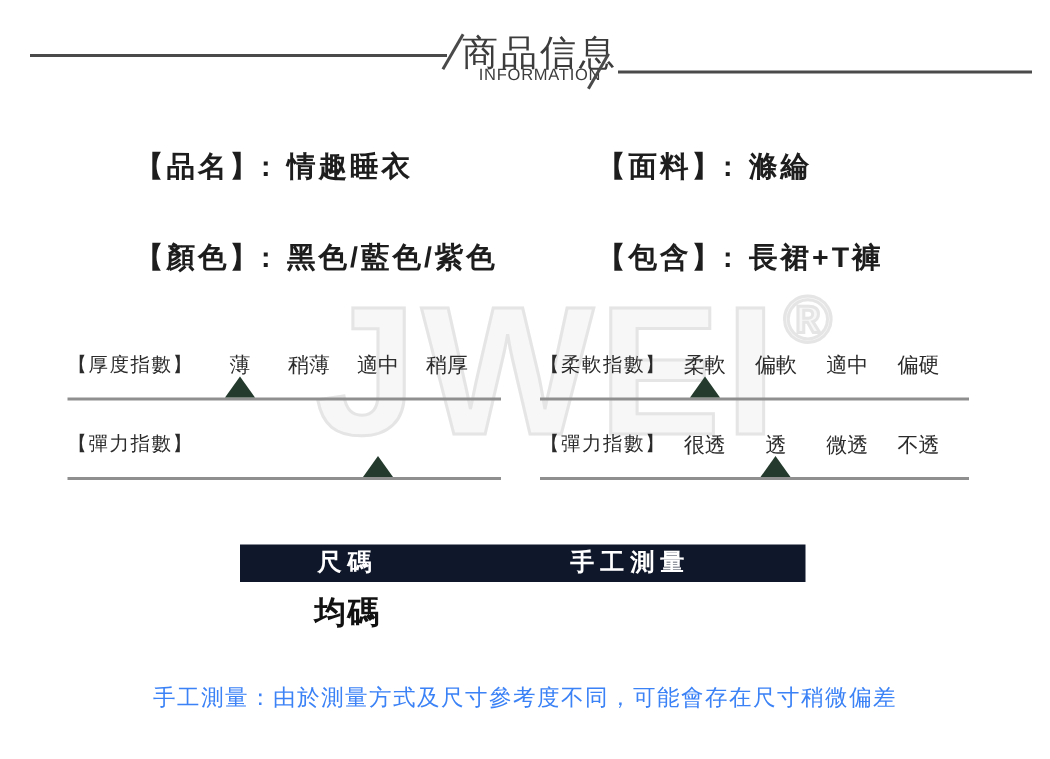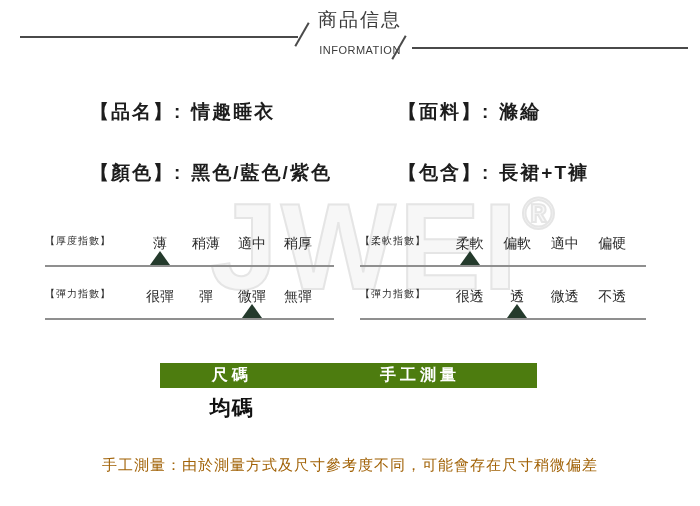--- a/index.html
+++ b/index.html
@@ -16,58 +16,58 @@
   .wm-text{font-size:122px;}
   .wm-reg{font-size:44px;margin-top:6px;margin-left:2px;}
   .content{position:absolute;inset:0;z-index:1;}
   
   .hline{position:absolute;height:2px;background:#4a4a4a;}
   .hline-left{left:20px;top:36px;width:278px;}
   .hline-right{left:412px;top:47px;width:276px;}
   .slash{position:absolute;width:2px;height:27px;background:#4a4a4a;transform:rotate(30deg);}
   .slash-1{left:301px;top:21px;}
   .slash-2{left:398px;top:34px;}
-  .hd-title{position:absolute;left:306px;top:7px;width:108px;text-align:center;
-    font-size:19px;color:#3c3c3c;letter-spacing:2px;}
+  .hd-title{position:absolute;left:306px;top:19px;width:108px;text-align:center;
+    font-size:24px;color:#3c3c3c;letter-spacing:2px;}
   .hd-sub{position:absolute;left:306px;top:44px;width:108px;text-align:center;
     font-size:11px;color:#3c3c3c;letter-spacing:0.5px;}
   
   .spec{position:absolute;font-size:19px;font-weight:bold;color:#1d1d1d;
     letter-spacing:2px;white-space:nowrap;line-height:28px;}
   .spec .val{margin-left:9px;}
   .spec-0{left:90px;top:98px;}
   .spec-1{left:398px;top:98px;}
   .spec-2{left:90px;top:159px;}
   .spec-3{left:398px;top:159px;}
   
   .scale-row{position:absolute;height:34px;}
   .scale-col-l{left:45px;width:289px;--opts-left:92px;--opts-w:184px;}
   .scale-col-r{left:360px;width:286px;--opts-left:86px;--opts-w:190px;}
   .scale-top-a{top:233px;}
   .scale-top-b{top:286px;}
-  .scale-label{position:absolute;left:0;top:1px;font-size:10px;color:#2b2b2b;
+  .scale-label{position:absolute;left:0;top:1px;font-size:13px;color:#2b2b2b;
     letter-spacing:1px;white-space:nowrap;text-align:right;}
   .scale-options{position:absolute;left:var(--opts-left);width:var(--opts-w);top:2px;display:flex;}
   .scale-options span{flex:1;text-align:center;font-size:14px;color:#2b2b2b;white-space:nowrap;}
   .scale-line{position:absolute;left:0;right:0;bottom:0;height:2px;background:#8f8f8f;}
   .scale-marker{position:absolute;bottom:2px;width:0;height:0;
     border-left:10px solid transparent;border-right:10px solid transparent;
     border-bottom:14px solid #243a2c;
     left:calc(var(--opts-left) + (var(--sel) + 0.5) * (var(--opts-w) / 4) - 10px);}
   
   .size-table{position:absolute;left:160px;top:363px;width:377px;}
-  .st-header{display:flex;align-items:center;background:#4d7c0f;height:25px;}
+  .st-header{display:flex;align-items:center;background:#0f172a;height:25px;}
   .st-header div{color:#ffffff;font-size:16px;font-weight:bold;text-align:center;letter-spacing:4px;}
   .st-row{display:flex;margin-top:6px;}
   .st-row div{color:#111111;font-size:21px;font-weight:bold;text-align:center;letter-spacing:1px;}
   .col-size{width:38%;}
   .col-weight{width:62%;}
   
   .footnote{position:absolute;left:0;right:0;top:456px;text-align:center;
-    font-size:15px;color:#a16207;letter-spacing:1px;white-space:nowrap;}
+    font-size:15px;color:#3b82f6;letter-spacing:1px;white-space:nowrap;}
 </style>
 </head>
 <body>
 
 <div class="canvas">
 
   <div class="watermark">
     <span class="wm-text">JWEI</span>
     <span class="wm-reg">®</span>
   </div>
@@ -113,26 +113,20 @@
         <span>偏軟</span>
         <span>適中</span>
         <span>偏硬</span>
       </div>
       <div class="scale-line"></div>
       <div class="scale-marker" style="--sel: 0;"></div>
     </div>
 
     <div class="scale-row scale-col-l scale-top-b">
       <span class="scale-label">【彈力指數】</span>
-      <div class="scale-options">
-        <span>很彈</span>
-        <span>彈</span>
-        <span>微彈</span>
-        <span>無彈</span>
-      </div>
       <div class="scale-line"></div>
       <div class="scale-marker" style="--sel: 2;"></div>
     </div>
 
     <div class="scale-row scale-col-r scale-top-b">
       <span class="scale-label">【彈力指數】</span>
       <div class="scale-options">
         <span>很透</span>
         <span>透</span>
         <span>微透</span>

